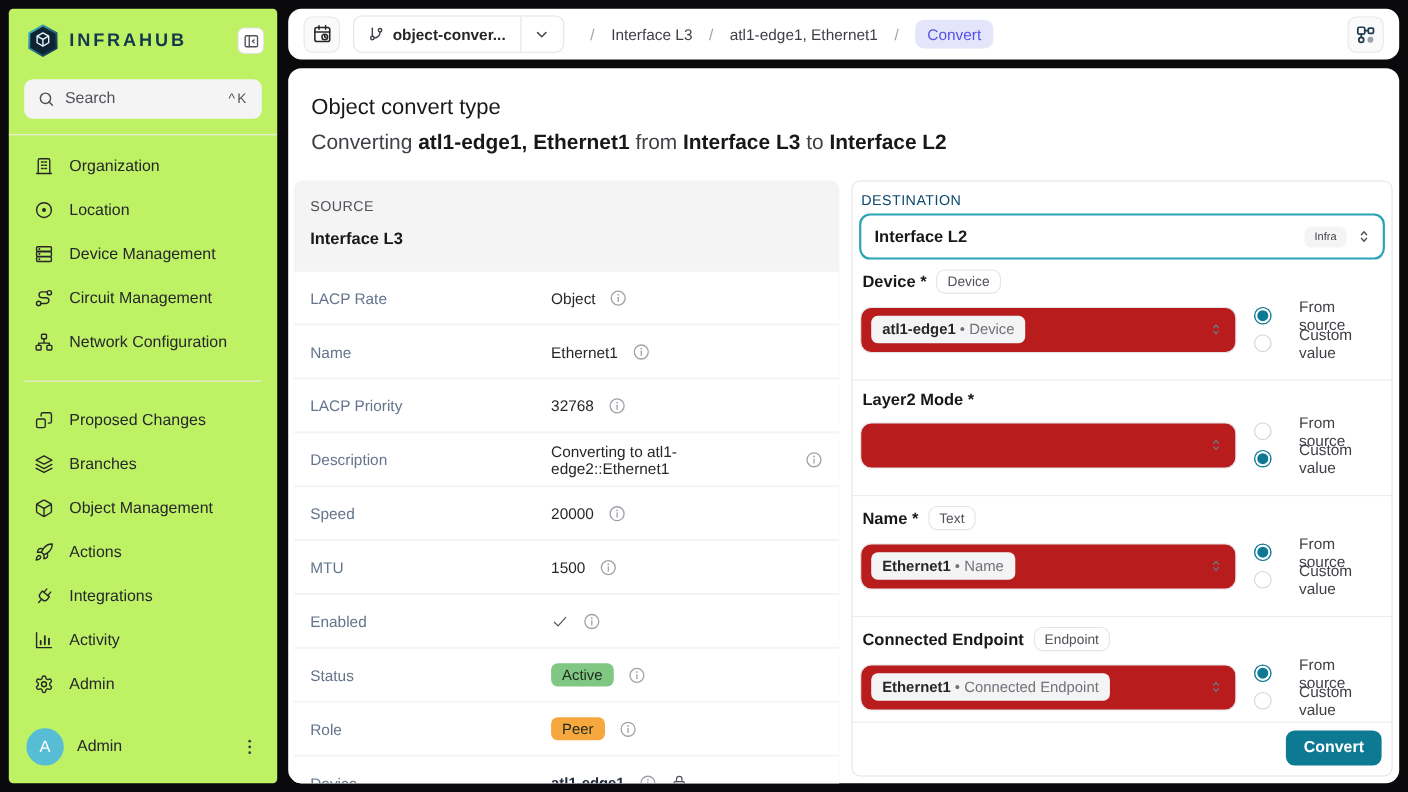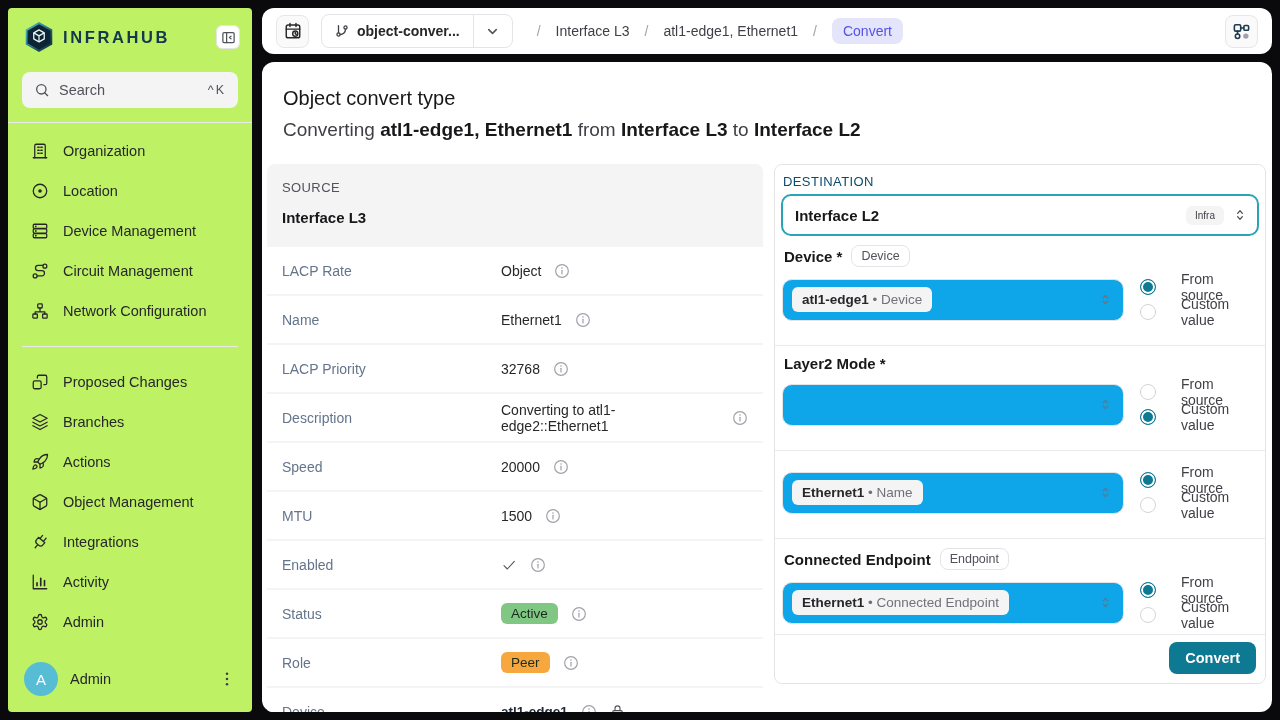--- a/index.html
+++ b/index.html
@@ -69,21 +69,21 @@
   .type-select{margin:0 6px;height:42px;border:2px solid #2aa3b6;border-radius:10px;display:flex;align-items:center;padding:0 9px 0 12px;cursor:pointer}
   .type-name{font-size:15px;font-weight:700;color:#18181b}
   .mini-badge{margin-left:auto;background:#f4f4f5;border-radius:6px;padding:4px 9px;font-size:10px;color:#3f3f46}
   .spinner{width:16px;height:16px;color:#52525b;margin-left:8px}
   .group{padding:9px 7px 22px;border-bottom:1px solid #ececef}
   .group:last-of-type{padding-bottom:8px}
   .group-label{display:flex;align-items:center;gap:9px;padding-left:2px}
   .fname{font-size:15px;font-weight:700;color:#18181b}
   .kind-pill{border:1px solid #e4e4e7;border-radius:8px;padding:3px 9px;font-size:12.5px;color:#52525b}
   .group-row{display:flex;align-items:center;gap:16px;margin-top:9px}
-  .sel-box{flex:1;height:42px;border:1px solid #e4e4e7;border-radius:10px;display:flex;align-items:center;padding:0 10px 0 9px;cursor:pointer;background:#0ea5e9}
+  .sel-box{flex:1;height:42px;border:1px solid #e4e4e7;border-radius:10px;display:flex;align-items:center;padding:0 10px 0 9px;cursor:pointer;background:#b91c1c}
   .val-pill{background:#f4f4f5;border-radius:6px;padding:5px 10px;font-size:13.5px;color:#71717a}
   .val-pill b{color:#27272a}
   .sel-box .spinner{margin-left:auto;color:#71717a}
   .radio-col{width:118px;display:flex;flex-direction:column;gap:3px}
   .radio-row{display:flex;align-items:center;gap:25px;font-size:14px;color:#3f3f46;cursor:pointer;height:22px}
   .radio{width:16px;height:16px;border-radius:50%;border:1px solid #d4d4d8;background:#fff;flex:0 0 auto}
   .radio.sel{border:1.5px solid #0e7992;background:#0e7992;box-shadow:inset 0 0 0 2px #fff}
   .dest-footer{display:flex;justify-content:flex-end;padding:7px 9px 9px}
   .convert-btn{height:32px;padding:0 16px;border:none;border-radius:8px;background:#0e7992;color:#fff;font-size:14.5px;font-weight:600;font-family:inherit;cursor:pointer}
 </style>
@@ -198,37 +198,37 @@
             <path d="m12 2 9.5 5L12 12 2.5 7Z"></path>
             <path d="m2.5 12.3 9.5 5 9.5-5"></path>
             <path d="m2.5 17 9.5 5 9.5-5"></path>
           </svg>
         </span>
        <span>Branches</span>
      </div>
       <div class="nav-item">
        <span class="ic " style="width:18px;height:18px">
           <svg viewBox="0 0 24 24" fill="none" stroke="currentColor" stroke-width="1.7" stroke-linecap="round" stroke-linejoin="round">
+            <path d="M21 8.2a2 2 0 0 0-1-1.7l-7-4a2 2 0 0 0-2 0l-7 4a2 2 0 0 0-1 1.7v7.6a2 2 0 0 0 1 1.7l7 4a2 2 0 0 0 2 0l7-4a2 2 0 0 0 1-1.7Z"></path>
+            <path d="m3.3 7.3 8.7 5 8.7-5"></path>
+            <path d="M12 22V12"></path>
+          </svg>
+        </span>
+       <span>Object Management</span>
+     </div>
+      <div class="nav-item">
+       <span class="ic " style="width:18px;height:18px">
+          <svg viewBox="0 0 24 24" fill="none" stroke="currentColor" stroke-width="1.7" stroke-linecap="round" stroke-linejoin="round">
             <path d="M4.5 16.5c-1.5 1.26-2 5-2 5s3.74-.5 5-2c.71-.84.7-2.13-.09-2.91a2.18 2.18 0 0 0-2.91-.09z"></path>
             <path d="m12 15-3-3a22 22 0 0 1 2-3.95A12.88 12.88 0 0 1 22 2c0 2.72-.78 7.5-6 11a22.35 22.35 0 0 1-4 2z"></path>
             <path d="M9 12H4s.55-3.03 2-4c1.62-1.08 5 0 5 0"></path>
             <path d="M12 15v5s3.03-.55 4-2c1.08-1.62 0-5 0-5"></path>
           </svg>
         </span>
        <span>Actions</span>
-     </div>
-      <div class="nav-item">
-       <span class="ic " style="width:18px;height:18px">
-          <svg viewBox="0 0 24 24" fill="none" stroke="currentColor" stroke-width="1.7" stroke-linecap="round" stroke-linejoin="round">
-            <path d="M21 8.2a2 2 0 0 0-1-1.7l-7-4a2 2 0 0 0-2 0l-7 4a2 2 0 0 0-1 1.7v7.6a2 2 0 0 0 1 1.7l7 4a2 2 0 0 0 2 0l7-4a2 2 0 0 0 1-1.7Z"></path>
-            <path d="m3.3 7.3 8.7 5 8.7-5"></path>
-            <path d="M12 22V12"></path>
-          </svg>
-        </span>
-       <span>Object Management</span>
      </div>
       <div class="nav-item">
        <span class="ic " style="width:18px;height:18px">
           <svg viewBox="0 0 24 24" fill="none" stroke="currentColor" stroke-width="1.7" stroke-linecap="round" stroke-linejoin="round" style="transform:rotate(40deg)">
             <path d="M12 22v-4.5"></path>
             <path d="M9 8.5V3M15 8.5V3"></path>
             <path d="M17.5 8.5v4a4 4 0 0 1-4 4h-3a4 4 0 0 1-4-4v-4Z"></path>
           </svg>
         </span>
        <span>Integrations</span>
@@ -542,20 +542,24 @@
        <span>From source</span>
      </div>
                 <div class="radio-row">
        <span class="radio sel"></span>
        <span>Custom value</span>
      </div>
               </div>
     </div>
   </div>
           <div class="group">
+    <div class="group-label">
+      <span class="fname">Name *</span>
+      <span class="kind-pill">Text</span>
+    </div>
     <div class="group-row">
       <div class="sel-box">
         <span class="val-pill"><b>Ethernet1</b> <span>•</span> <span>Name</span></span>
         <span class="ic spinner" style="width:15px;height:15px">
                   <svg viewBox="0 0 24 24" fill="none" stroke="currentColor" stroke-width="2" stroke-linecap="round" stroke-linejoin="round">
                     <path d="m8.5 9.5 3.5-4 3.5 4"></path>
                     <path d="m8.5 14.5 3.5 4 3.5-4"></path>
                   </svg>
                 </span>
       </div>

